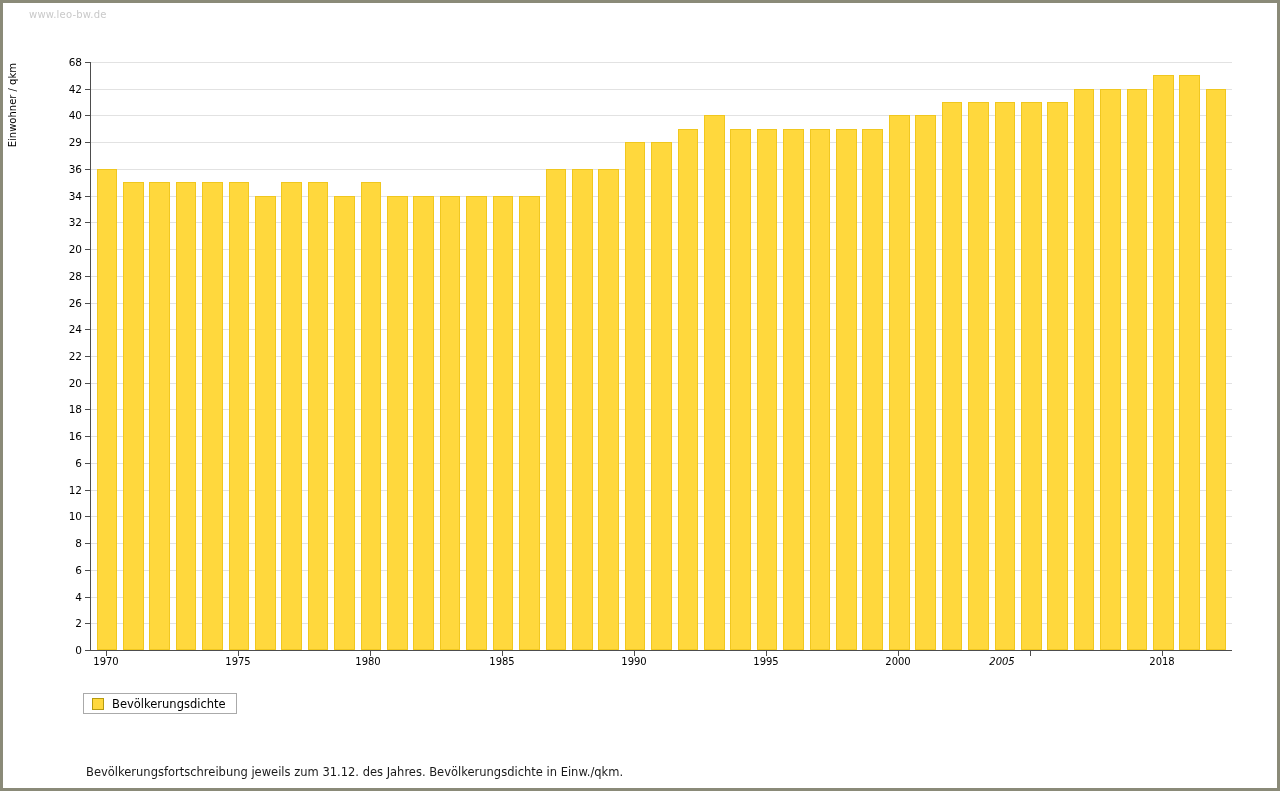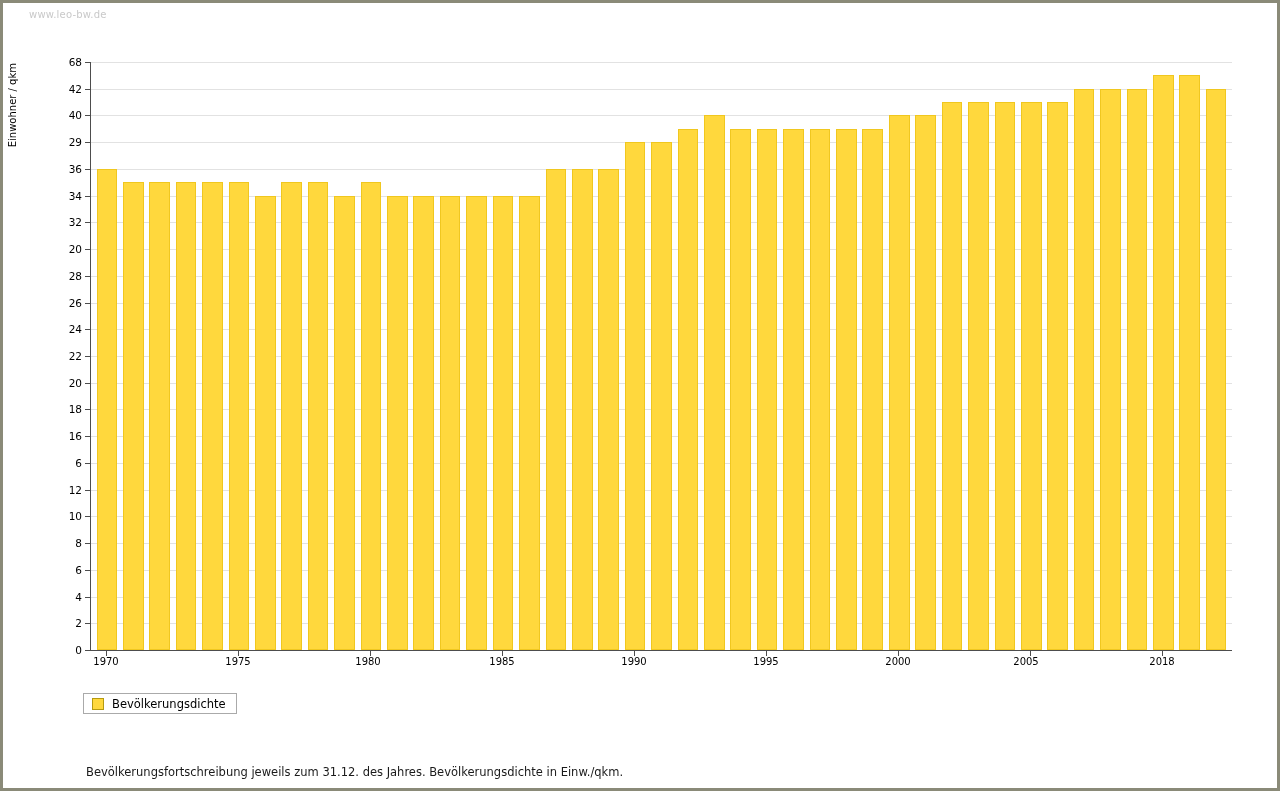--- a/index.html
+++ b/index.html
@@ -236,21 +236,21 @@
       <div class="xtick-label" style="left: 365px; text-align: center;">1980</div>
       <div class="xtick-mark" style="left: 499px;"></div>
       <div class="xtick-label" style="left: 499px;">1985</div>
       <div class="xtick-mark" style="left: 631px;"></div>
       <div class="xtick-label" style="left: 631px;">1990</div>
       <div class="xtick-mark" style="left: 763px;"></div>
       <div class="xtick-label" style="left: 763px;">1995</div>
       <div class="xtick-mark" style="left: 895px;"></div>
       <div class="xtick-label" style="left: 895px;">2000</div>
       <div class="xtick-mark" style="left: 1027px;"></div>
-      <div class="xtick-label" style="left: 1023px;">2005</div>
+      <div class="xtick-label" style="left: 999px; font-style: italic;">2005</div>
       <div class="xtick-mark" style="left: 1159px;"></div>
       <div class="xtick-label" style="left: 1159px;">2018</div>
     </div>
   <div id="bars">
       <div class="bar" title="1970: 36" style="left: 5.54653px; width: 20.6014px; height: 481.091px; background: rgb(255, 216, 61); border-color: rgb(240, 199, 31);"></div>
       <div class="bar" title="1971: 35" style="left: 31.9586px; width: 20.6014px; height: 467.727px; background: rgb(255, 216, 61); border-color: rgb(240, 199, 31);"></div>
       <div class="bar" title="1972: 35" style="left: 58.3706px; width: 20.6014px; height: 467.727px; background: rgb(255, 216, 61); border-color: rgb(240, 199, 31);"></div>
       <div class="bar" title="1973: 35" style="left: 84.7826px; width: 20.6014px; height: 467.727px; background: rgb(255, 216, 61); border-color: rgb(240, 199, 31);"></div>
       <div class="bar" title="1974: 35" style="left: 111.195px; width: 20.6014px; height: 467.727px; background: rgb(255, 216, 61); border-color: rgb(240, 199, 31);"></div>
       <div class="bar" title="1975: 35" style="left: 137.607px; width: 20.6014px; height: 467.727px; background: rgb(255, 216, 61); border-color: rgb(240, 199, 31);"></div>

